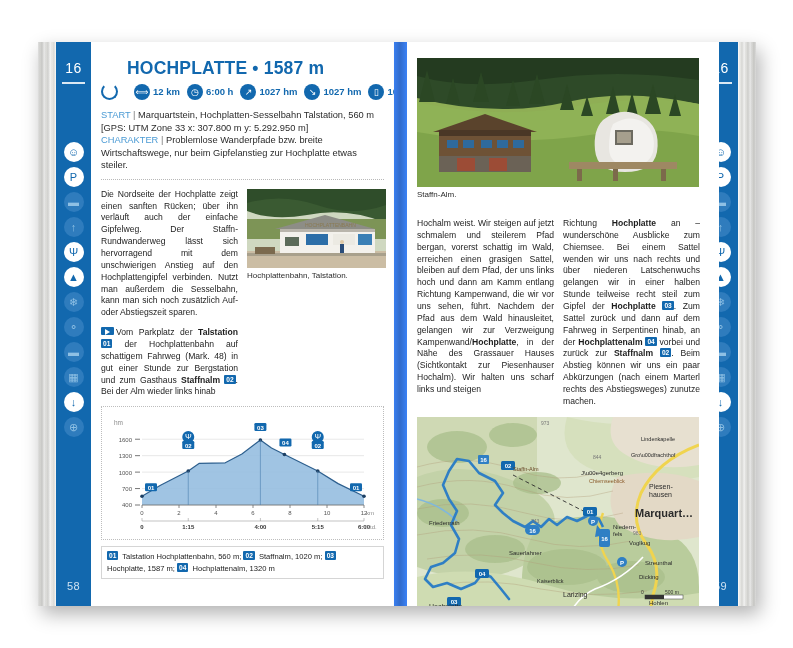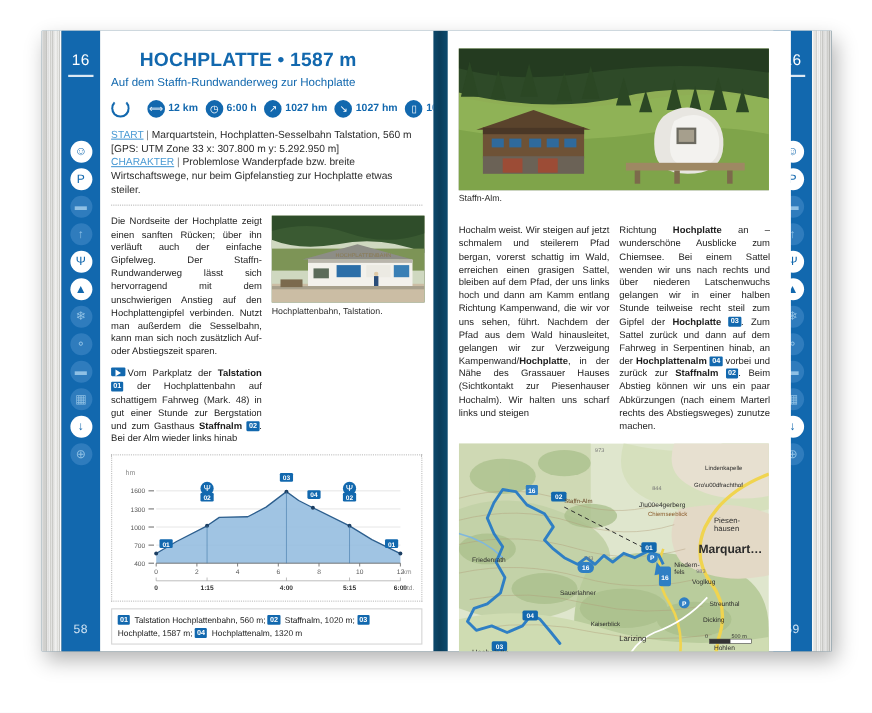--- a/index.html
+++ b/index.html
@@ -11,24 +11,24 @@
   }
   #stage {
     position: relative;
     width: 793px; height: 648px;
     background: #ffffff;
   }
 
   
   .book {
     position: absolute;
-    left: 38px; top: 28px;
+    left: 38px; top: 42px;
     width: 718px; height: 564px;
     box-shadow: 4px 8px 18px rgba(0,0,0,0.30);
-    background: #0c4a6e;
+    background: #3b82f6;
   }
 
   
   .edge {
     position: absolute;
     top: 0; height: 100%;
     background: repeating-linear-gradient(
       to right,
       #f2f2f0 0px, #ffffff 1px, #dcdcd8 2px, #f7f7f5 3px,
       #c9c9c5 4px, #ffffff 5px, #e6e6e2 6px
@@ -117,21 +117,21 @@
     font-size: 9px; flex: none;
   }
   .ring {
     width: 17px; height: 17px; border-radius: 50%;
     border: 2.5px solid #1268ae; border-top-color: transparent;
     flex: none; margin-right: 12px;
   }
 
   
   .startblock { font-size: 9.3px; line-height: 1.35; color: #2b2b2b; }
-  .startblock .kw { color: #4a9ad4; text-decoration: underline; }
+  .startblock .kw { color: #4a9ad4; }
   .dotrule {
     height: 0; margin: 7px 0 9px 0;
     border-top: 1px dotted #b8b8b8;
   }
 
   
   .col-2 { display: flex; gap: 9px; }
   .col { width: 137px; }
   .body {
     font-size: 8.6px; line-height: 1.38;
@@ -225,21 +225,20 @@
           <div class="rail-icon dim">▦</div>
           <div class="rail-icon lit">↓</div>
           <div class="rail-icon dim">⊕</div>
         </div>
     <div class="pagebox folio">59</div>
   </div>
 
   <div class="page page-left">
 
     <div class="h-title">HOCHPLATTE • 1587 m</div>
-    <div class="h-sub">Auf dem Staffn-Rundwanderweg zur Hochplatte</div>
 
     <div class="factbar">
       <div class="ring"></div>
       <div id="facts" style="display:flex;align-items:center;gap:7px;">
             <div class="fact">
               <div class="badge">⟺</div>
               <span class="fact-txt">12 km</span>
             </div>
             <div class="fact">
               <div class="badge">◷</div>

